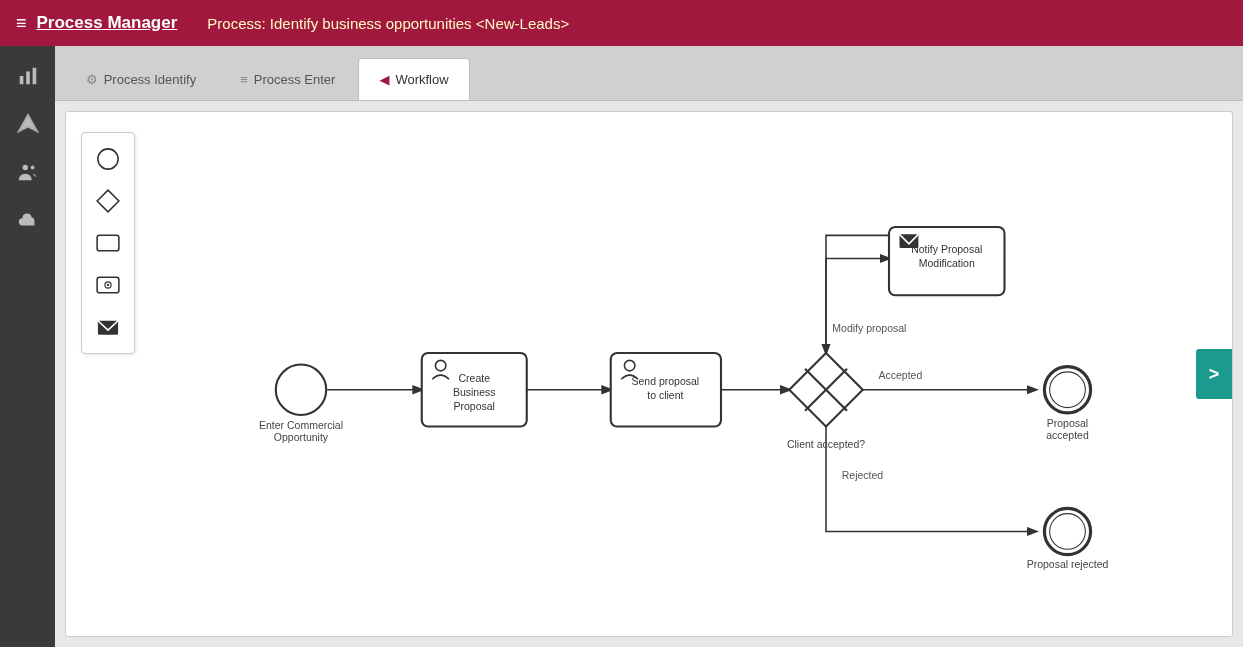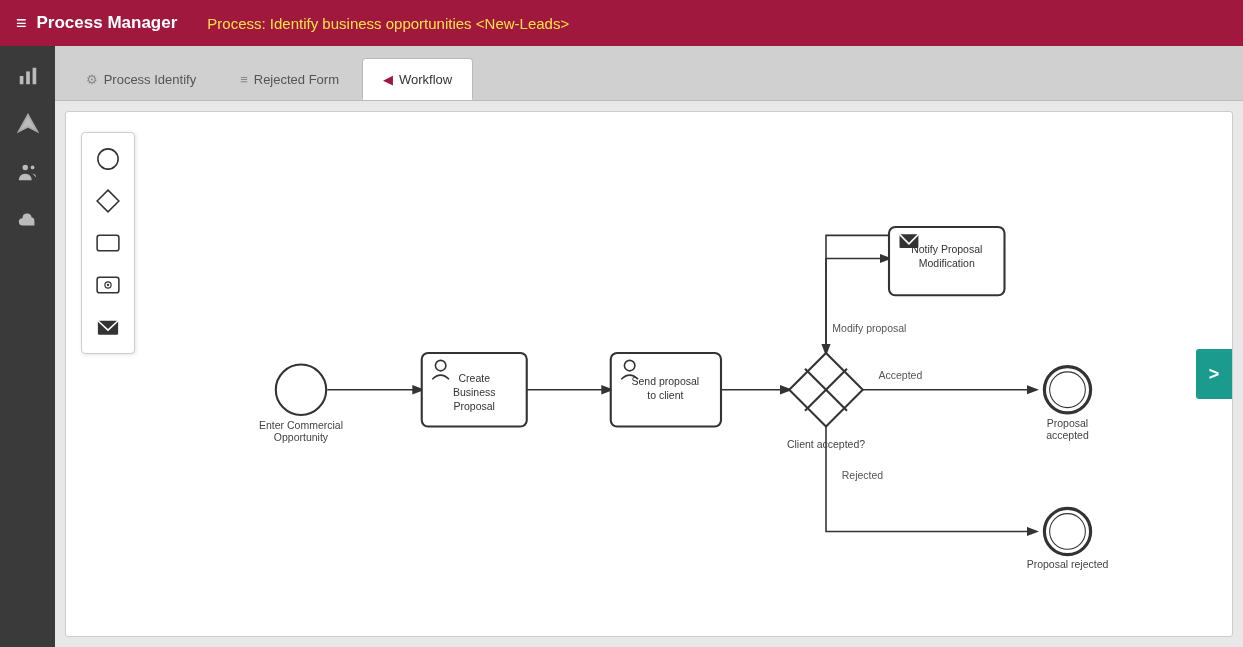--- a/index.html
+++ b/index.html
@@ -16,24 +16,25 @@
     }
     .topbar-hamburger {
       font-size: 18px;
       margin-right: 10px;
       cursor: pointer;
     }
     .topbar-title {
       font-size: 17px;
       font-weight: bold;
       margin-right: 30px;
+      text-decoration: underline;
     }
     .topbar-process {
       font-size: 15px;
-      color: #fde047;
+      color: #fef9c3;
     }
 
     
     .layout {
       display: flex;
       height: calc(647px - 46px);
     }
 
     
     .sidebar {
@@ -204,21 +205,21 @@
 
   <div class="main">
 
     <div class="tabs">
       <div class="tab">
         <span class="tab-icon">⚙</span>
         <span>Process Identify</span>
       </div>
       <div class="tab">
         <span class="tab-icon">≡</span>
-        <span>Rejected Form</span>
+        <span>Process Enter</span>
       </div>
       <div class="tab active">
         <span class="tab-icon">◀</span>
         <span>Workflow</span>
       </div>
     </div>
 
     <div class="canvas">
 
       <div class="toolbox">

